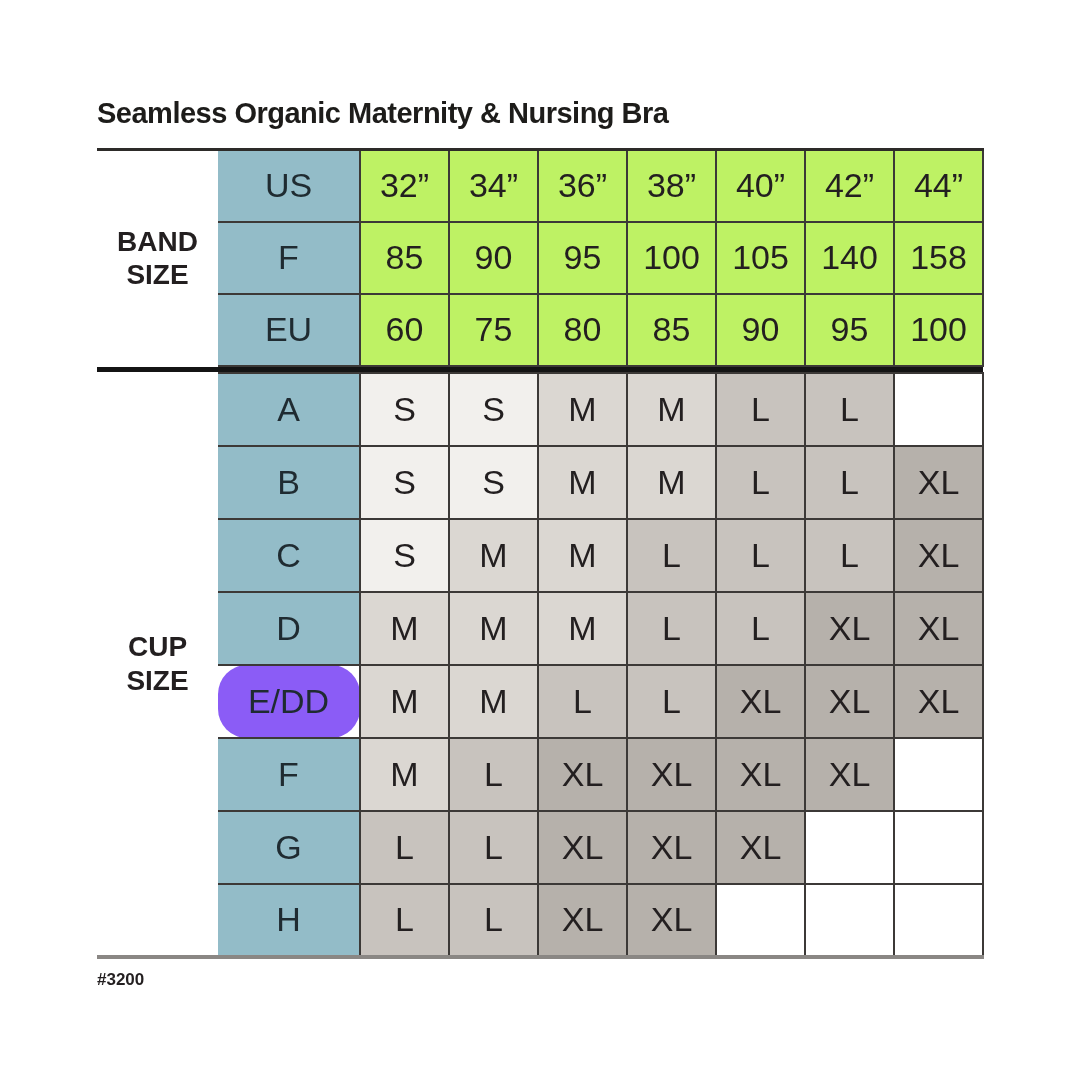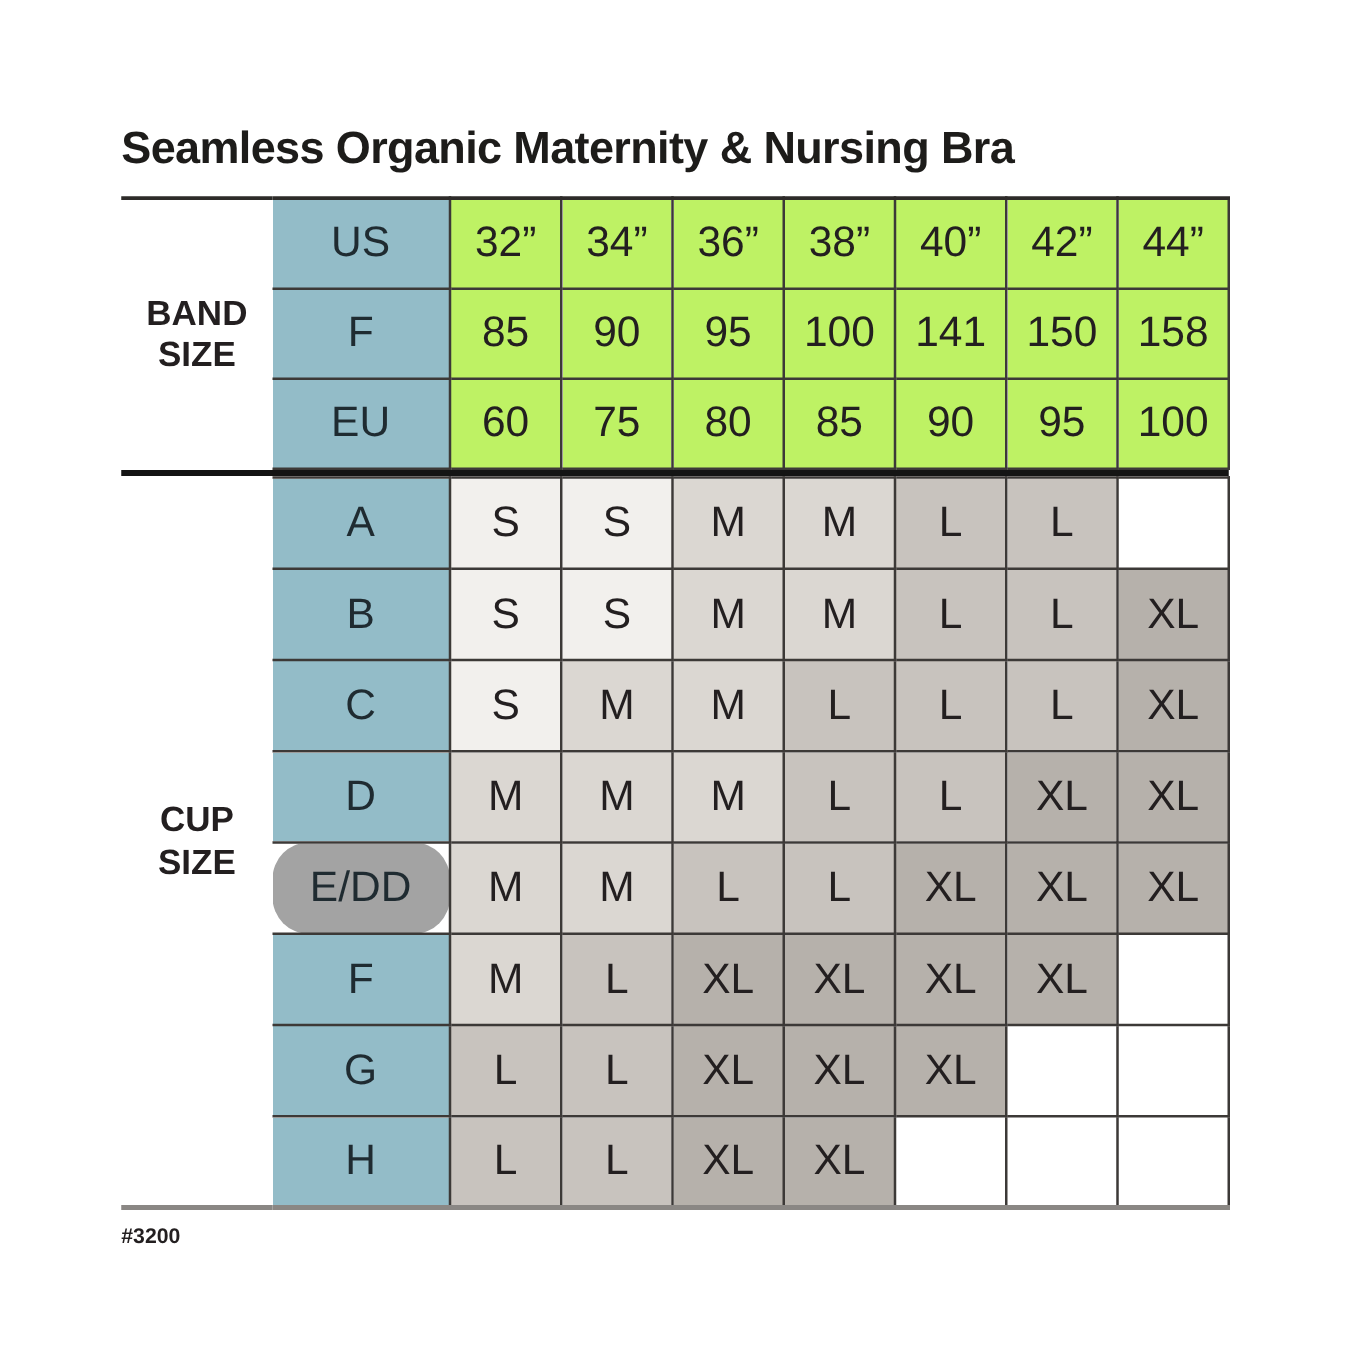--- a/index.html
+++ b/index.html
@@ -12,21 +12,21 @@
     color: #231f20;
   }
   .page {
     width: 1080px;
     height: 1080px;
     overflow: hidden;
     box-sizing: border-box;
     padding: 97px 0 0 97px;
   }
   .chart-title {
-    font-size: 36px;
+    font-size: 29px;
     font-weight: bold;
     letter-spacing: -0.5px;
     color: #1d1c1a;
     margin: 0 0 18px 0;
   }
   table.size-chart {
     border-collapse: collapse;
     table-layout: fixed;
     width: 886px;
     border-top: 3px solid #2d2b29;
@@ -115,22 +115,22 @@
         <td class="band-cell">40”</td>
         <td class="band-cell">42”</td>
         <td class="band-cell">44”</td>
       </tr>
       <tr class="band-row">
         <td class="blue" style="background: rgb(147, 188, 200);">F</td>
         <td class="band-cell">85</td>
         <td class="band-cell">90</td>
         <td class="band-cell">95</td>
         <td class="band-cell">100</td>
-        <td class="band-cell">141</td>
-        <td class="band-cell">150</td>
+        <td class="band-cell">105</td>
+        <td class="band-cell">140</td>
         <td class="band-cell">158</td>
       </tr>
       <tr class="band-row">
         <td class="blue" style="background: rgb(147, 188, 200); margin-left: 27px;">EU</td>
         <td class="band-cell">60</td>
         <td class="band-cell">75</td>
         <td class="band-cell">80</td>
         <td class="band-cell">85</td>
         <td class="band-cell">90</td>
         <td class="band-cell">95</td>
@@ -181,21 +181,21 @@
         <td class="blue" style="background: rgb(147, 188, 200);">D</td>
         <td class="cup-cell" style="background: rgb(219, 215, 210);">M</td>
         <td class="cup-cell" style="background: rgb(219, 215, 210);">M</td>
         <td class="cup-cell" style="background: rgb(219, 215, 210);">M</td>
         <td class="cup-cell" style="background: rgb(200, 195, 190);">L</td>
         <td class="cup-cell" style="background: rgb(200, 195, 190);">L</td>
         <td class="cup-cell" style="background: rgb(182, 177, 171);">XL</td>
         <td class="cup-cell" style="background: rgb(182, 177, 171);">XL</td>
       </tr>
       <tr class="cup-row">
-        <td class="blue" style="background: #a3a3a3; border-radius: 29px;">E/DD</td>
+        <td class="blue" style="background: #8b5cf6; border-radius: 29px;">E/DD</td>
         <td class="cup-cell" style="background: rgb(219, 215, 210);">M</td>
         <td class="cup-cell" style="background: rgb(219, 215, 210);">M</td>
         <td class="cup-cell" style="background: rgb(200, 195, 190);">L</td>
         <td class="cup-cell" style="background: rgb(200, 195, 190);">L</td>
         <td class="cup-cell" style="background: rgb(182, 177, 171);">XL</td>
         <td class="cup-cell" style="background: rgb(182, 177, 171);">XL</td>
         <td class="cup-cell" style="background: rgb(182, 177, 171);">XL</td>
       </tr>
       <tr class="cup-row">
         <td class="blue" style="background: rgb(147, 188, 200);">F</td>

